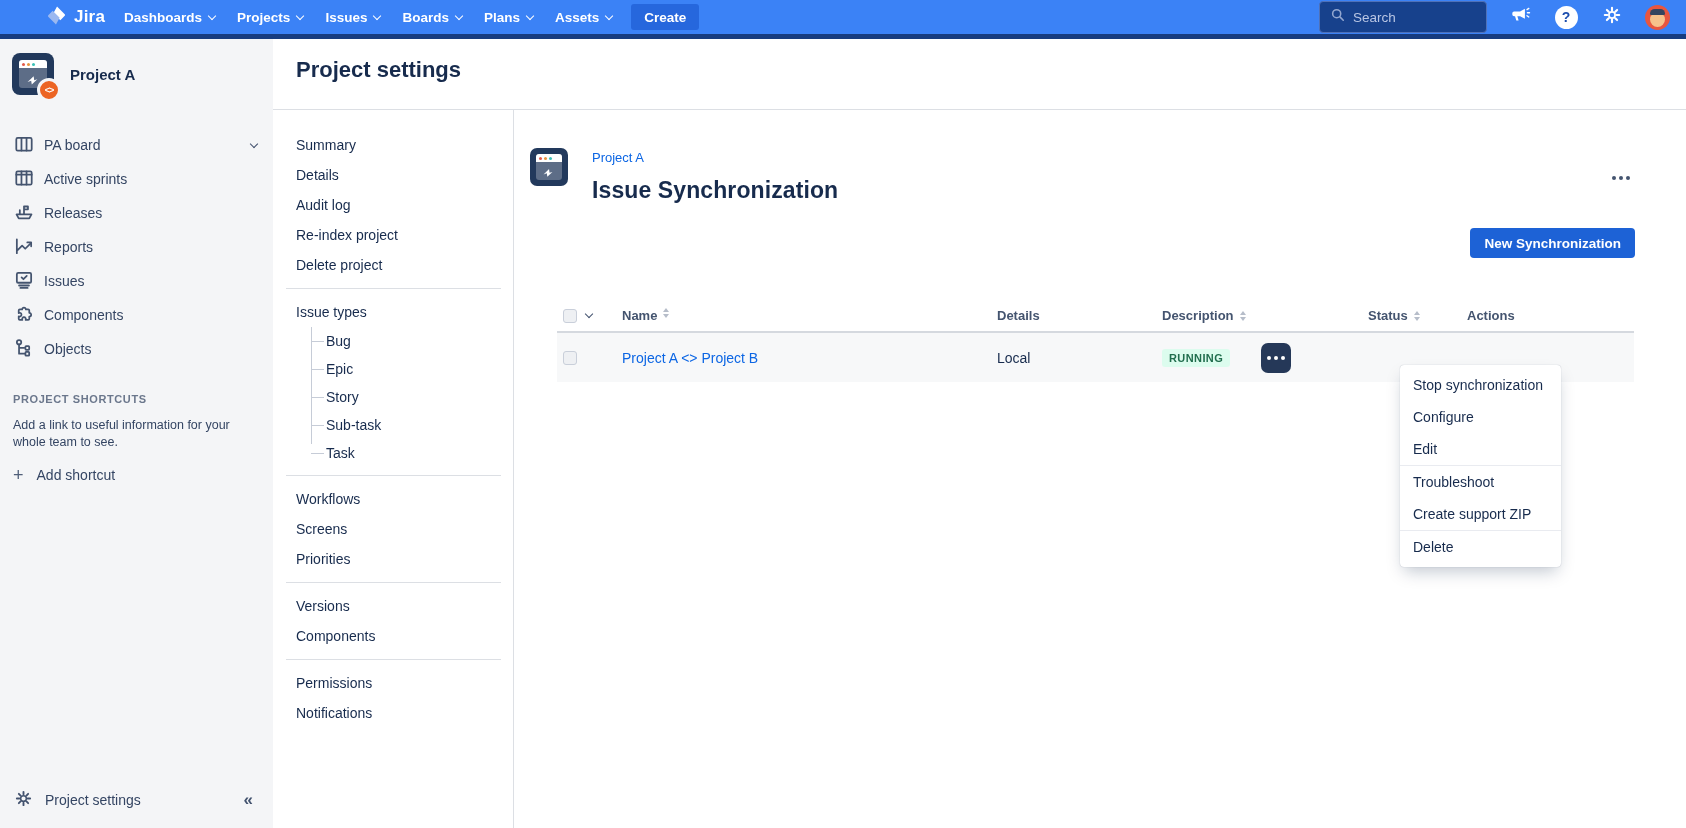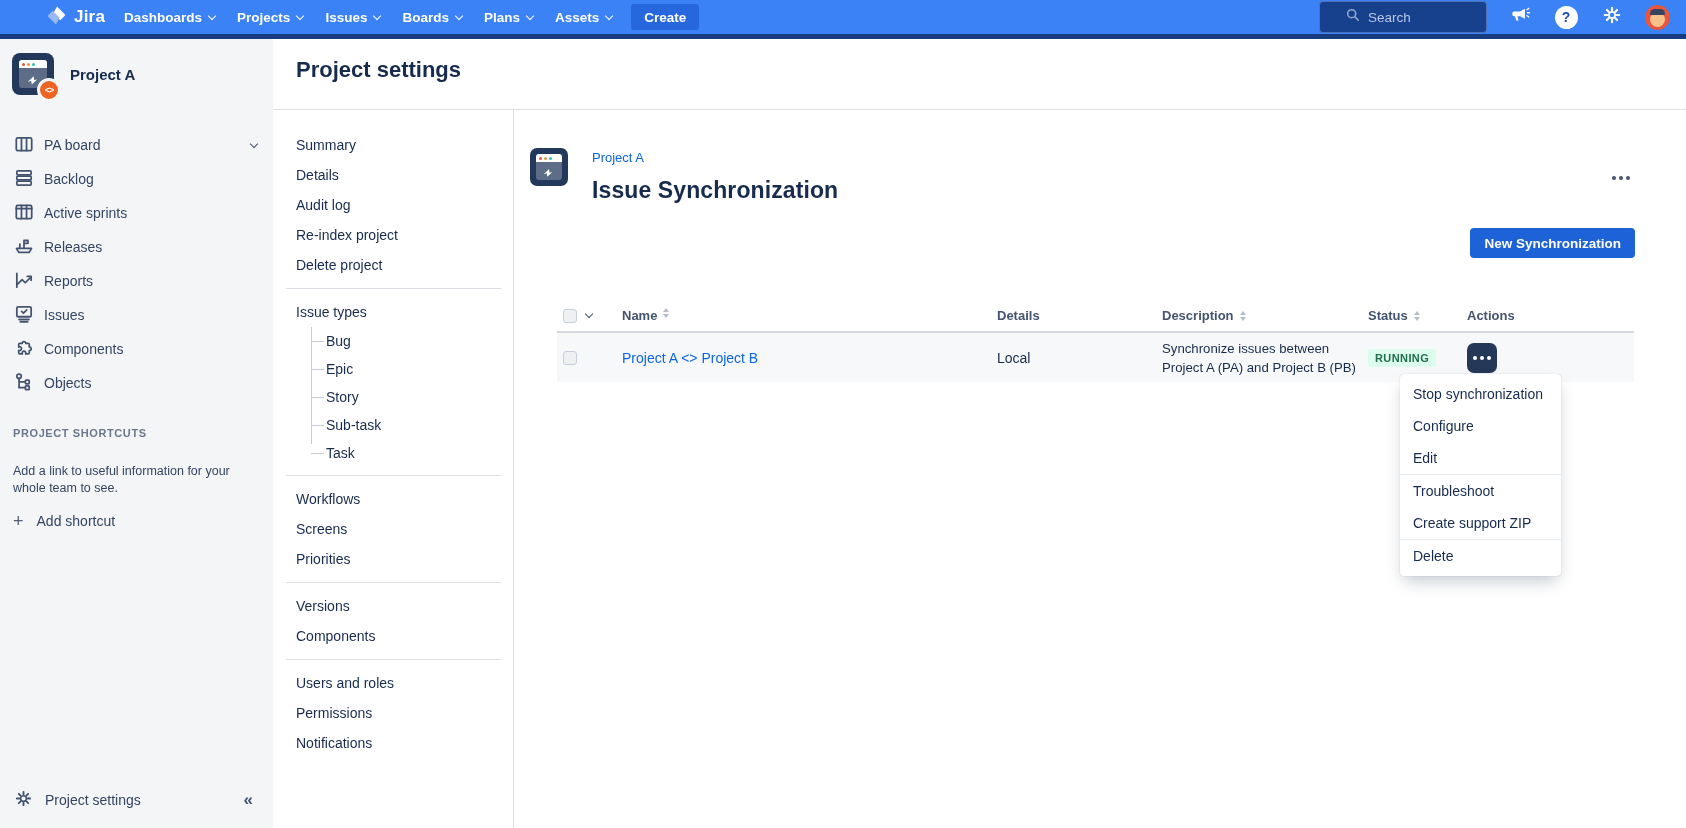--- a/index.html
+++ b/index.html
@@ -15,21 +15,21 @@
   .nav-menus { display:flex; margin-left:8px; height:34px; }
   .nav-item { display:flex; align-items:center; gap:7px; padding:0 11px; font-size:13.5px;
               font-weight:600; cursor:pointer; white-space:nowrap; }
   .chev { width:6px; height:6px; border-right:1.8px solid #fff; border-bottom:1.8px solid #fff;
           transform:rotate(45deg); margin-top:-3px; }
   .chev-dark { border-color:#42526e; }
   .create-btn { background:#2667dd; border-radius:3px; height:26px; padding:0 13px; font-size:13.5px;
                 font-weight:700; margin-left:8px; display:flex; align-items:center; cursor:pointer; }
   .nav-right { margin-left:auto; display:flex; align-items:center; gap:20px; }
   .search-box { width:168px; height:32px; background:#17418c; border:1.5px solid #4f71b8; border-radius:4px;
-                display:flex; align-items:center; gap:8px; padding:0 26px; }
+                display:flex; align-items:center; gap:8px; padding:0 11px; }
   .search-box input { background:transparent; border:none; outline:none; color:#fff; font-size:13.5px;
                       width:100%; font-family:"Liberation Sans", sans-serif; }
   .search-box input::placeholder { color:#b9c6e4; }
   .nav-icon-btn { width:26px; height:26px; display:flex; align-items:center; justify-content:center; cursor:pointer; }
   .help-circle { width:23px; height:23px; border-radius:50%; background:#fff; color:#1b4dad;
                  font-weight:700; font-size:14px; display:flex; align-items:center; justify-content:center; }
   .avatar { width:25px; height:25px; border-radius:50%; background:#e8563f; position:relative; overflow:hidden; cursor:pointer; }
   .avatar::before { content:""; position:absolute; left:5px; top:7px; width:15px; height:15px;
                     border-radius:50%; background:#f6c28b; }
   .avatar::after { content:""; position:absolute; left:5px; top:4px; width:15px; height:6px;
@@ -48,21 +48,21 @@
               background:#ec6423; border:3px solid #f4f5f7; color:#fff; display:flex; align-items:center;
               justify-content:center; font-size:9px; font-weight:bold; letter-spacing:-1px; }
   .proj-name { font-size:15px; font-weight:700; color:#172b4d; }
   .side-nav { margin-top:33px; }
   .side-item { display:flex; align-items:center; height:34px; padding:0 16px 0 13px; gap:9px;
                color:#344563; font-size:14px; cursor:pointer; }
   .side-item svg { flex:0 0 auto; }
   .side-item .chev-end { margin-left:auto; }
   .shortcuts { margin:27px 12px 0 13px; }
   .shortcuts-h { font-size:11px; font-weight:700; color:#6b778c; letter-spacing:.6px; }
-  .shortcuts-p { font-size:12.5px; color:#344563; line-height:17px; margin-top:24px; width:228px; }
+  .shortcuts-p { font-size:12.5px; color:#344563; line-height:17px; margin-top:12px; width:228px; }
   .add-shortcut { display:flex; align-items:center; gap:13px; margin-top:16px; font-size:14px;
                   color:#344563; cursor:pointer; }
   .plus-glyph { font-size:18px; color:#505f79; line-height:14px; }
   .side-footer { margin-top:auto; display:flex; align-items:center; gap:12px; padding:0 20px 0 14px;
                  height:40px; margin-bottom:8px; font-size:14px; color:#344563; cursor:pointer; }
   .collapse-glyph { margin-left:auto; font-size:17px; font-weight:bold; color:#42526e; cursor:pointer; }
 
   
   .content { position:absolute; top:39px; left:273px; right:0; bottom:0; background:#fff; }
   .title-bar { height:71px; border-bottom:1px solid #dcdfe4; padding:18px 0 0 23px; }
@@ -112,21 +112,21 @@
             border-top:4px solid #b6bdc9; }
   .row-link { color:#0c66e4; cursor:pointer; }
   .desc-line { font-size:13.2px; line-height:19px; white-space:nowrap; }
   .status-badge { display:inline-block; background:#dcfcee; color:#216e4e; font-size:11px; font-weight:700;
                   letter-spacing:.4px; padding:3px 7px; border-radius:3px; }
   .actions-btn { width:30px; height:30px; border-radius:7px; background:#253858; display:flex;
                  align-items:center; justify-content:center; gap:3px; cursor:pointer; border:none; }
   .actions-btn .dot { background:#fff; width:4px; height:4px; }
 
   
-  .ctx-menu { position:absolute; left:1400px; top:374px; width:161px; background:#fff; border-radius:4px;
+  .ctx-menu { position:absolute; left:1400px; top:365px; width:161px; background:#fff; border-radius:4px;
               box-shadow:0 0 1px rgba(9,30,66,.32), 0 8px 16px -4px rgba(9,30,66,.26); padding:4px 0; z-index:20; }
   .ctx-item { height:32px; display:flex; align-items:center; padding:0 13px; font-size:14px;
               color:#172b4d; cursor:pointer; }
   .ctx-sep { height:1px; background:#e9ebf0; }
 
   .ic { stroke:#44546f; fill:none; stroke-width:1.6; stroke-linecap:round; stroke-linejoin:round; }
   .ic-w { stroke:#fff; fill:none; stroke-width:1.7; stroke-linecap:round; stroke-linejoin:round; }
 </style>
 </head>
 <body>
@@ -226,28 +226,20 @@
   </div>
 
   <div class="side-nav">
     <div class="side-item">
       <span><svg width="22" height="22" viewBox="0 0 20 20" class="ic">
             <rect x="3" y="4.5" width="14" height="11.5" rx="1.3"></rect>
             <path d="M7.7 4.5v11.5 M12.3 4.5v11.5"></path>
           </svg></span>
       <span>PA board</span>
       <span class="chev chev-dark chev-end"></span>
-    </div>
-    <div class="side-item">
-      <span><svg width="22" height="22" viewBox="0 0 20 20" class="ic">
-            <rect x="3.5" y="3.5" width="13" height="3.6" rx="1"></rect>
-            <rect x="3.5" y="8.2" width="13" height="3.6" rx="1"></rect>
-            <rect x="3.5" y="12.9" width="13" height="3.6" rx="1"></rect>
-          </svg></span>
-      <span>Backlog</span>
     </div>
     <div class="side-item">
       <span><svg width="22" height="22" viewBox="0 0 20 20" class="ic">
             <rect x="3" y="4" width="14" height="12" rx="1.3"></rect>
             <path d="M7.7 4v12 M12.3 4v12 M3 7h14"></path>
           </svg></span>
       <span>Active sprints</span>
     </div>
     <div class="side-item">
       <span><svg width="22" height="22" viewBox="0 0 20 20" class="ic">
@@ -334,21 +326,20 @@
         <div class="sn-child">Task</div>
       </div>
       <div class="sn-divider"></div>
       <div class="sn-item">Workflows</div>
       <div class="sn-item">Screens</div>
       <div class="sn-item">Priorities</div>
       <div class="sn-divider"></div>
       <div class="sn-item">Versions</div>
       <div class="sn-item">Components</div>
       <div class="sn-divider"></div>
-      <div class="sn-item">Users and roles</div>
       <div class="sn-item">Permissions</div>
       <div class="sn-item">Notifications</div>
     </div>
 
     <div class="main">
       <div class="proj-header">
         <div class="proj-avatar sm">
           <div class="pa-win">
             <div class="pa-bar">
               <span class="pa-dot" style="background:#e25a4c"></span>
@@ -412,24 +403,20 @@
         <div class="trow">
           <div class="col-sel">
             <span class="checkbox"></span>
           </div>
           <div class="col-name">
             <span class="row-link">Project A &lt;&gt; Project B</span>
           </div>
           <div class="col-details">
             <span>Local</span>
           </div>
-          <div class="col-desc">
-            <div class="desc-line">Synchronize issues between</div>
-            <div class="desc-line">Project A (PA) and Project B (PB)</div>
-          </div>
           <div class="col-status">
             <span class="status-badge">RUNNING</span>
           </div>
           <div class="col-actions">
             <button class="actions-btn">
               <span class="dot"></span>
                 <span class="dot"></span>
                 <span class="dot"></span>
             </button>
           </div>

